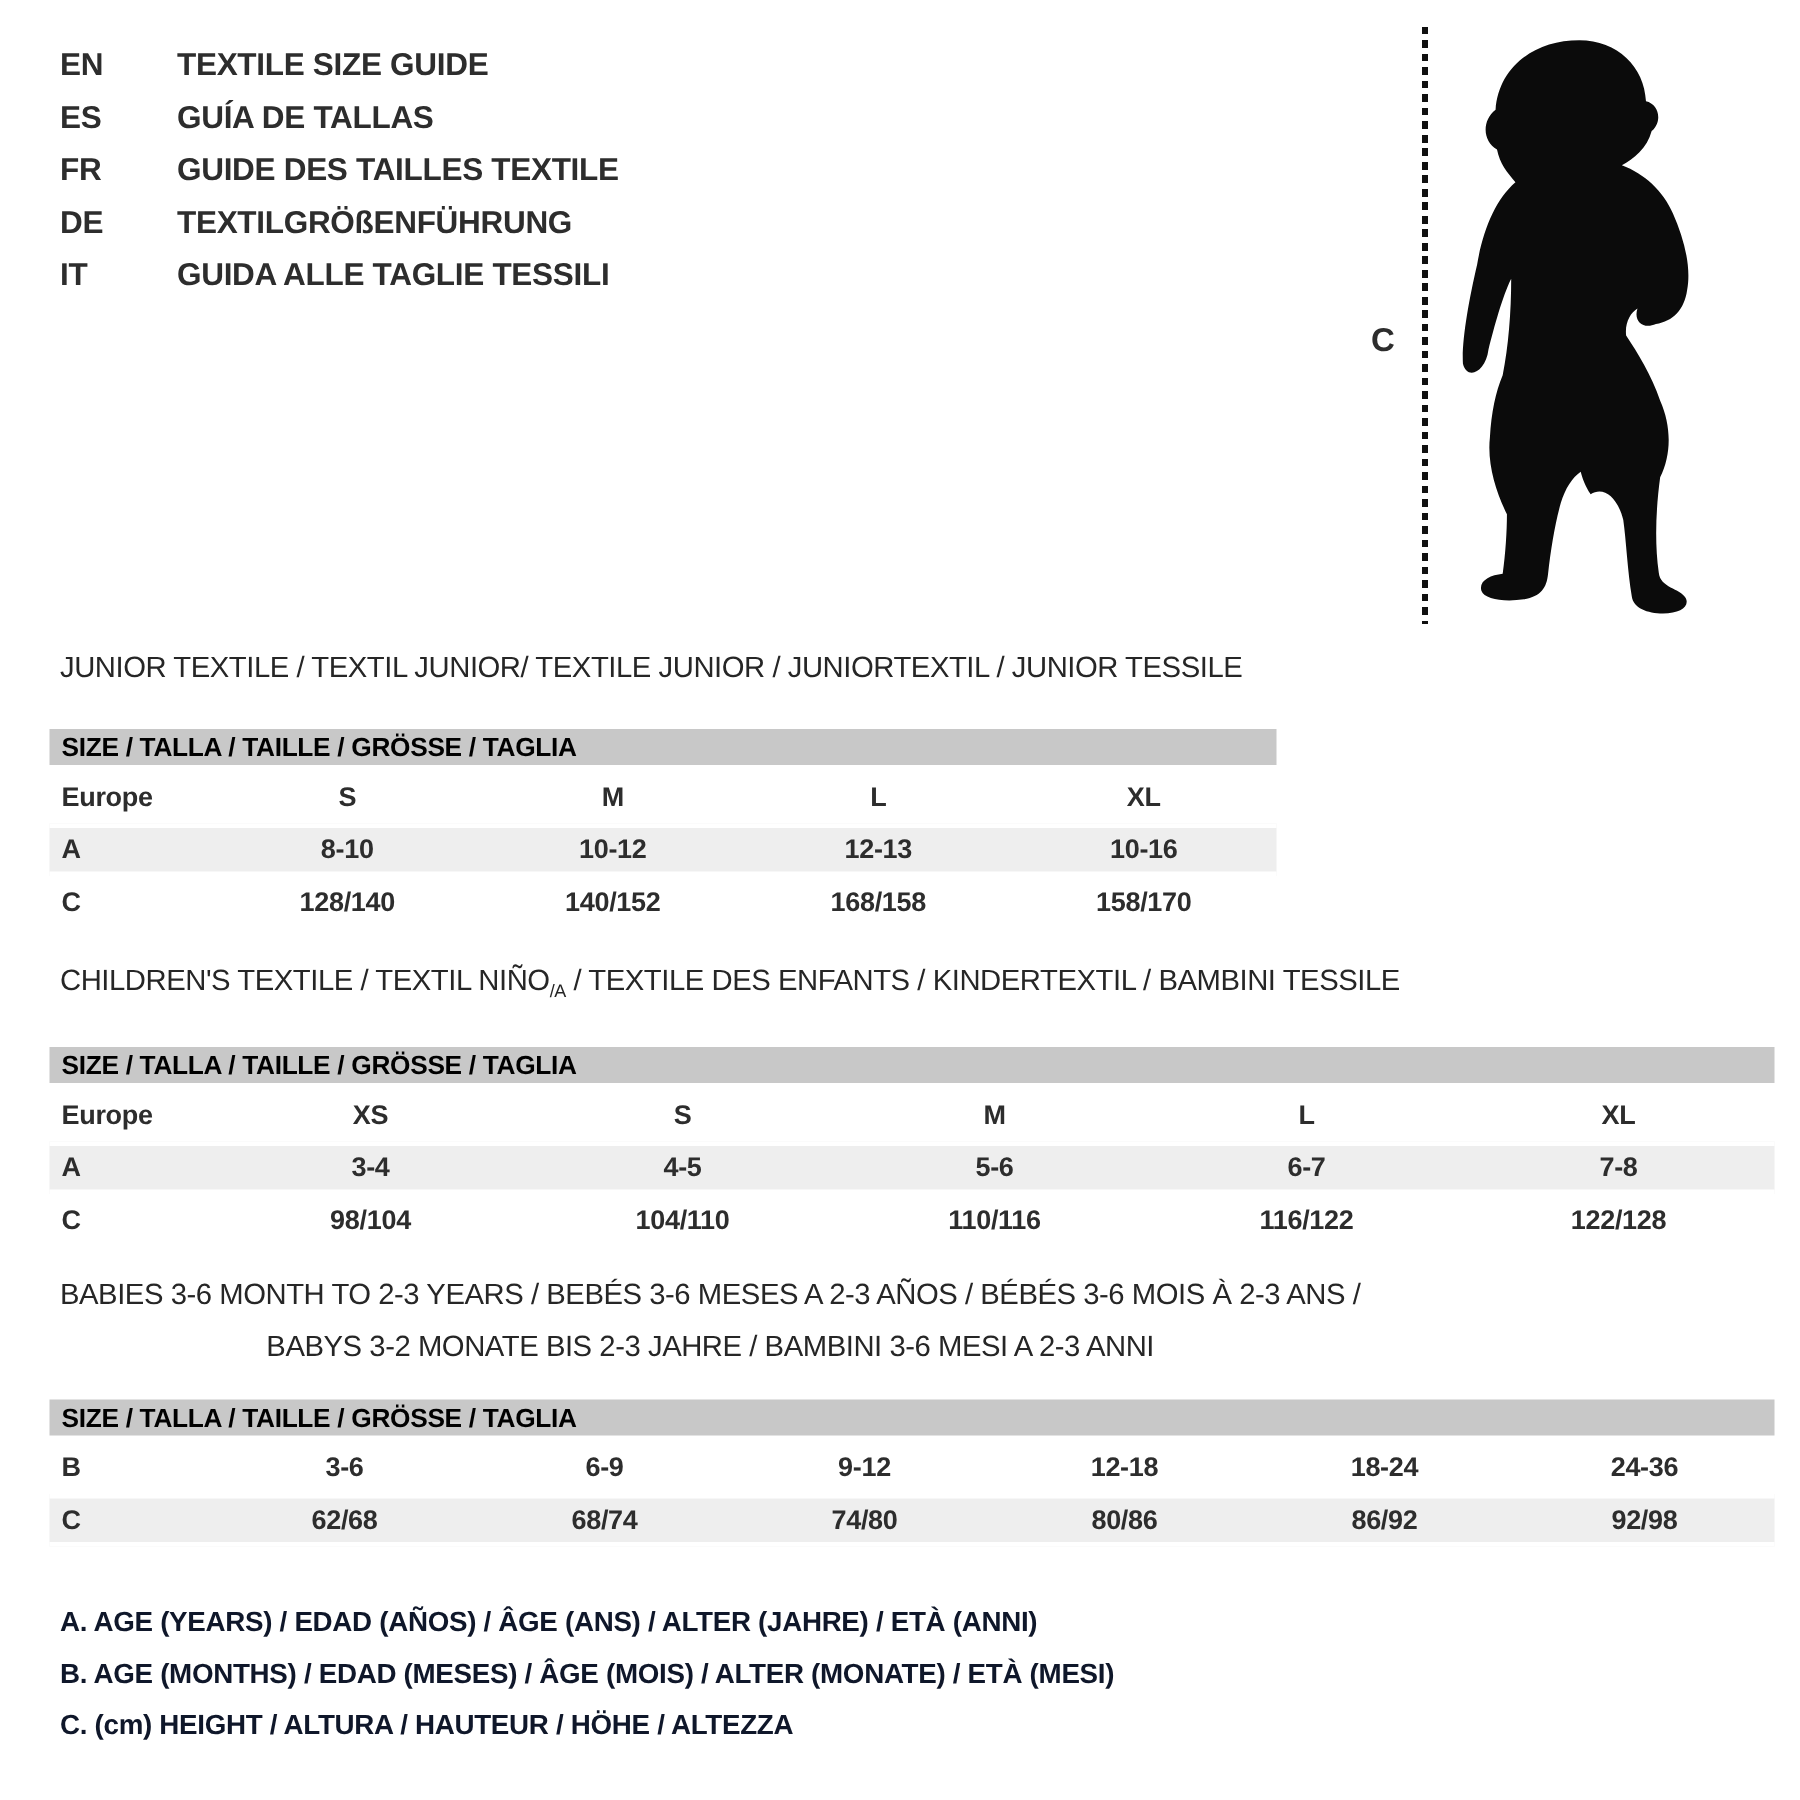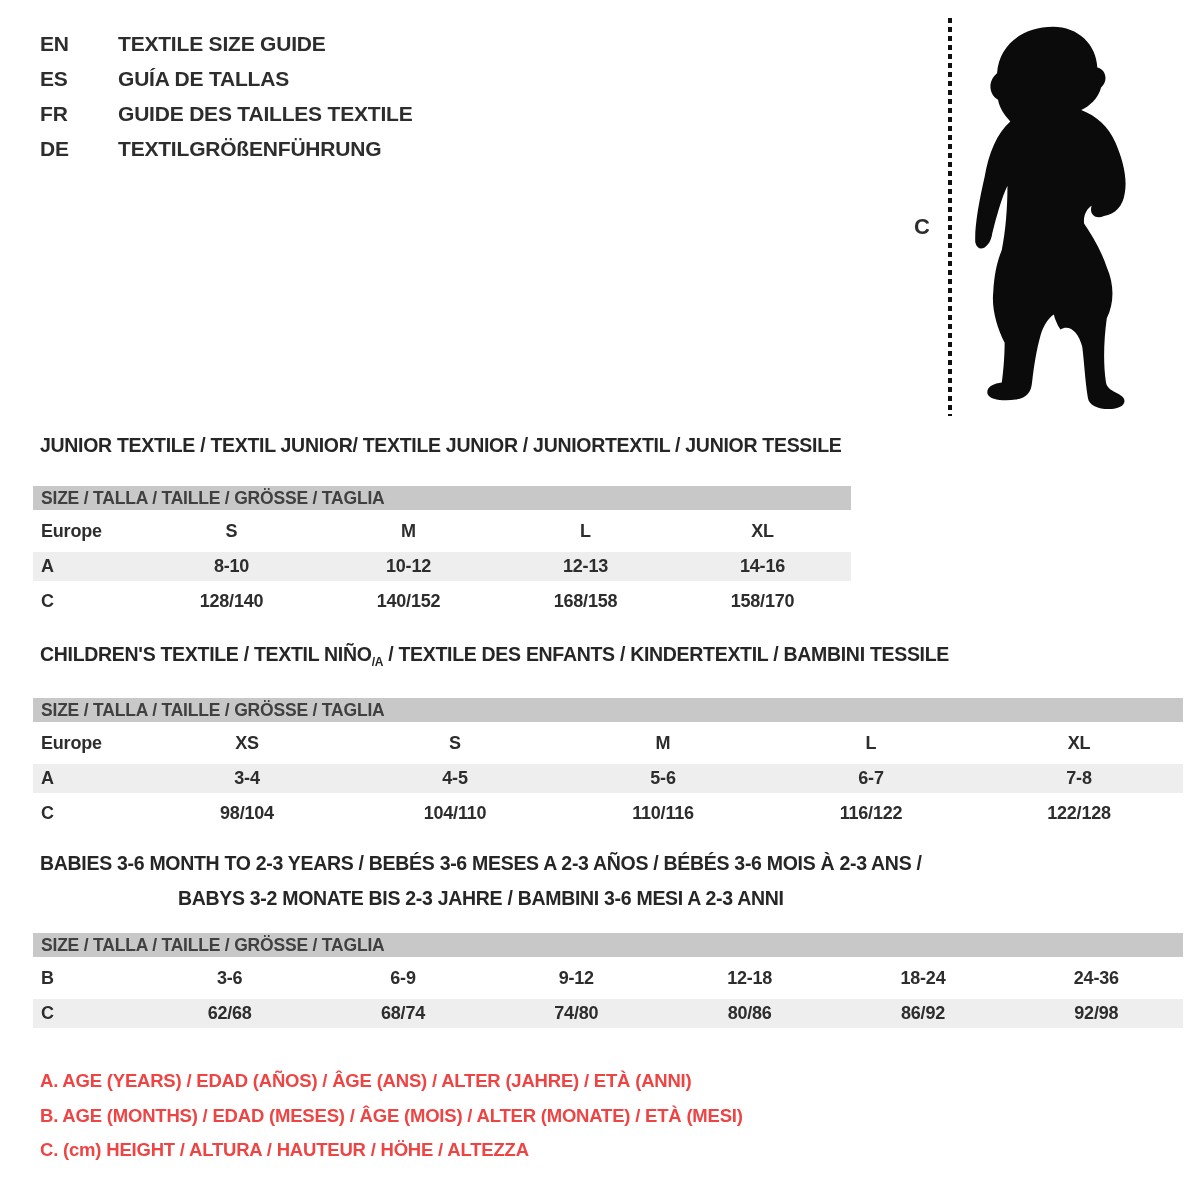--- a/index.html
+++ b/index.html
@@ -18,38 +18,38 @@
 
   
   .height-dash {
     position:absolute; left:948px; top:18px; width:4px; height:398px;
     background:repeating-linear-gradient(to bottom,#101010 0 5px,transparent 5px 9px);
   }
   .height-label { position:absolute; left:914px; top:214px; font-size:22px; font-weight:700; }
   .toddler { position:absolute; left:963px; top:16px; }
 
   
-  .section-title { position:absolute; left:40px; font-size:19.5px; font-weight:700; letter-spacing:-0.3px; white-space:nowrap; color:#262626; }
+  .section-title { position:absolute; left:40px; font-size:19.5px; font-weight:400; letter-spacing:-0.3px; white-space:nowrap; color:#262626; }
   .title-small { font-size:12px; vertical-align:sub; }
   .title-line { line-height:35px;text-align:center; }
 
   .size-table { position:absolute; left:33px; }
   .size-band {
-    height:24px; background:#c8c8c8; color:#404040;
+    height:24px; background:#c8c8c8; color:#000000;
     font-size:17.5px; font-weight:700; line-height:24px;
     padding-left:8px; letter-spacing:-0.2px; margin-bottom:4px;
   }
   .t-row { display:flex; height:35px; align-items:center; font-size:18px; font-weight:700; letter-spacing:-0.2px; }
   .t-row.shaded { background:#eeeeee; border-top:3px solid #ffffff; border-bottom:3px solid #ffffff; }
   .t-label { width:110px; padding-left:8px; }
   .t-cell { flex:1; text-align:center; }
 
   
   .legend { position:absolute; left:40px; top:1064px; }
-  .legend-line { font-size:18.5px; font-weight:700; letter-spacing:-0.2px; line-height:34.6px; white-space:nowrap; color:#ef4444; }
+  .legend-line { font-size:18.5px; font-weight:700; letter-spacing:-0.2px; line-height:34.6px; white-space:nowrap; color:#0f172a; }
 </style>
 </head>
 <body>
 
 <div class="canvas">
 
   <div class="lang-list">
     <div class="lang-row">
       <span class="lang-code">EN</span>
       <span class="lang-label">TEXTILE SIZE GUIDE</span>
@@ -58,20 +58,24 @@
       <span class="lang-code">ES</span>
       <span class="lang-label">GUÍA DE TALLAS</span>
     </div>
     <div class="lang-row">
       <span class="lang-code">FR</span>
       <span class="lang-label">GUIDE DES TAILLES TEXTILE</span>
     </div>
     <div class="lang-row">
       <span class="lang-code">DE</span>
       <span class="lang-label">TEXTILGRÖßENFÜHRUNG</span>
+    </div>
+    <div class="lang-row">
+      <span class="lang-code">IT</span>
+      <span class="lang-label">GUIDA ALLE TAGLIE TESSILI</span>
     </div>
   </div>
 
   <div class="height-dash"></div>
   <div class="height-label">C</div>
   <svg class="toddler" width="175" height="402" viewBox="0 0 185 410" xmlns="http://www.w3.org/2000/svg">
     <path fill="#0b0b0b" d="
       M95,4
       C122,4 141,23 142,47
       C151,49 154,61 146,68
@@ -116,21 +120,21 @@
       <span class="t-cell">S</span>
       <span class="t-cell">M</span>
       <span class="t-cell">L</span>
       <span class="t-cell">XL</span>
     </div>
     <div class="t-row shaded">
       <span class="t-label">A</span>
       <span class="t-cell">8-10</span>
       <span class="t-cell">10-12</span>
       <span class="t-cell">12-13</span>
-      <span class="t-cell">14-16</span>
+      <span class="t-cell">10-16</span>
     </div>
     <div class="t-row">
       <span class="t-label">C</span>
       <span class="t-cell">128/140</span>
       <span class="t-cell">140/152</span>
       <span class="t-cell">168/158</span>
       <span class="t-cell">158/170</span>
     </div>
   </div>
 

